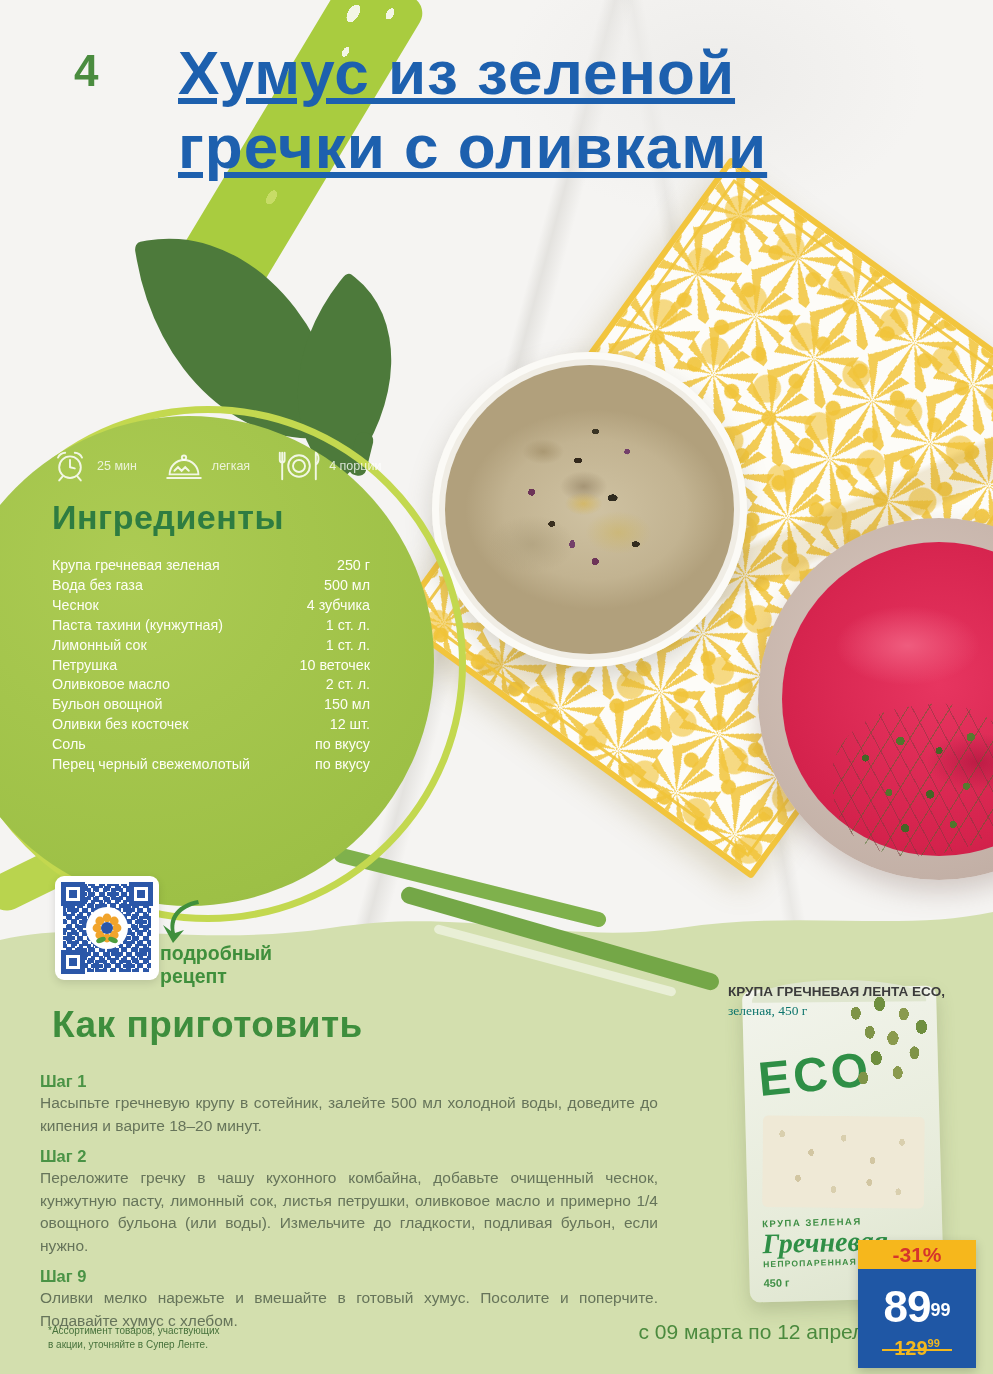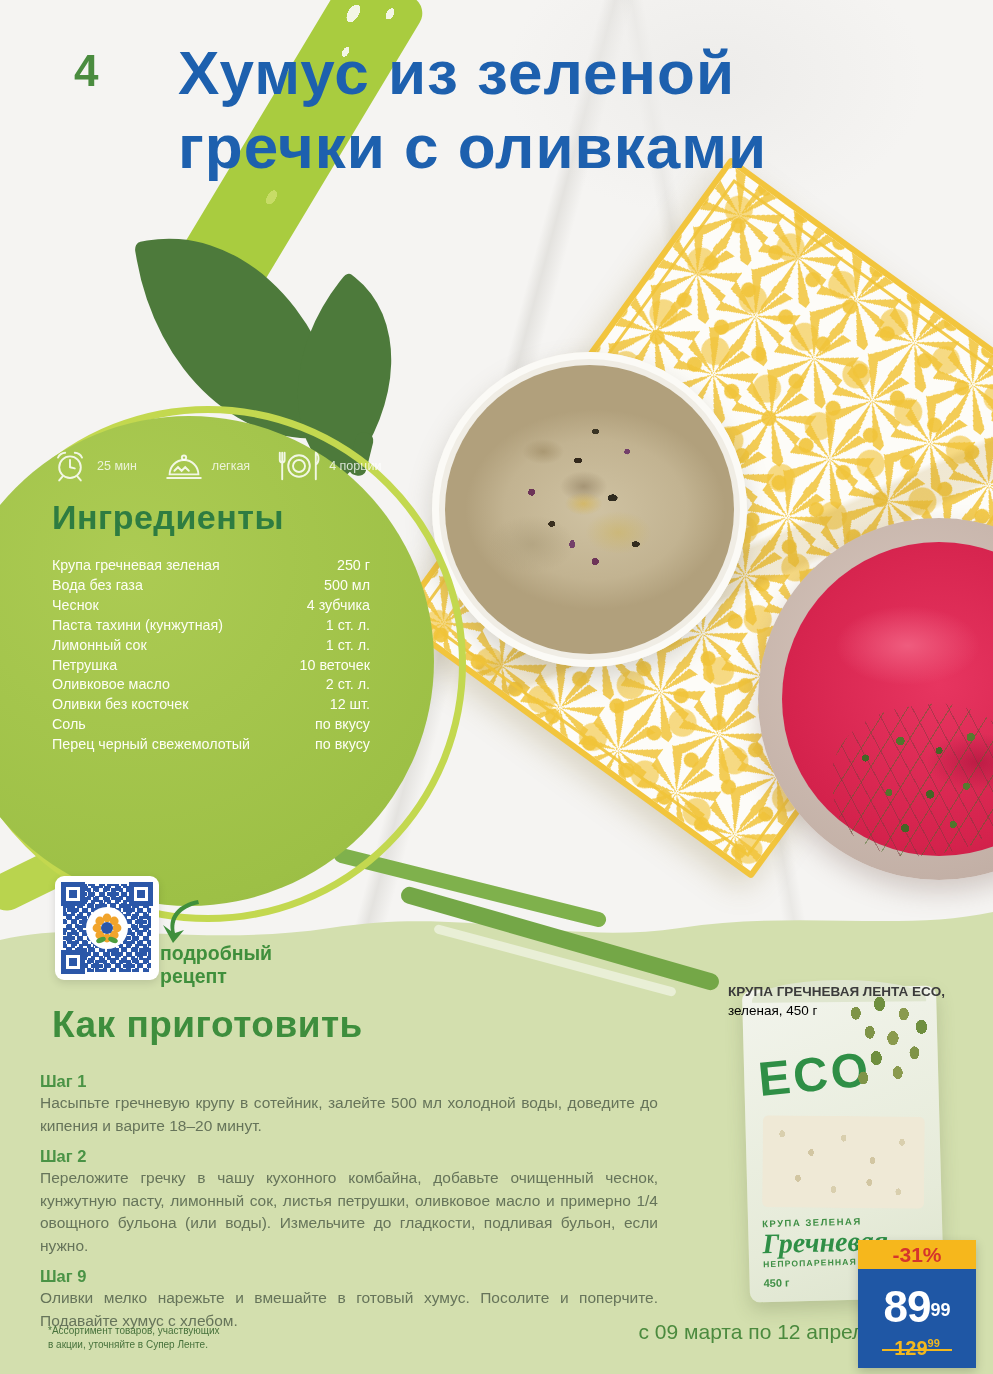--- a/index.html
+++ b/index.html
@@ -20,21 +20,21 @@
     background:#a9cc3f;border-radius:18px;transform:rotate(31deg);}
   .title-swoosh::after{content:"";position:absolute;inset:0;border-radius:18px;
     background:
       radial-gradient(9px 16px at 30% 12%, #f3f6e6 60%, transparent 61%),
       radial-gradient(6px 10px at 66% 7%, #f3f6e6 60%, transparent 61%),
       radial-gradient(5px 9px at 45% 22%, #f3f6e6 60%, transparent 61%),
       radial-gradient(7px 13px at 58% 66%, #c7dc66 60%, transparent 61%);}
   .page-number{position:absolute;left:74px;top:46px;font-size:44px;font-weight:bold;
     color:#4a8c3f;z-index:7;}
   .recipe-title{position:absolute;left:178px;top:36px;margin:0;z-index:7;
-    font-size:62px;line-height:1.2;font-weight:bold;color:#1d60ae;letter-spacing:1px;}
+    font-size:62px;line-height:1.2;font-weight:bold;color:#1d60ae;letter-spacing:1px;text-decoration:underline;}
 
   
   .napkin{position:absolute;left:520px;top:232px;width:430px;height:560px;
     transform:rotate(36deg);border:6px solid #f2c53d;border-radius:4px;z-index:1;
     box-shadow:0 14px 30px rgba(140,120,60,.25);
     background:
       repeating-conic-gradient(from 15deg, rgba(241,196,58,.85) 0 14deg, rgba(241,196,58,0) 14deg 38deg) 0 0/72px 72px,
       radial-gradient(rgba(241,196,58,.9) 22%, transparent 24%) 18px 22px/46px 46px,
       radial-gradient(rgba(244,206,92,.75) 30%, transparent 32%) 0 0/64px 64px,
       #fdfcf8;}
@@ -124,21 +124,21 @@
   .qr-flower{position:absolute;left:33px;top:33px;width:38px;height:38px;border-radius:50%;
     background:#fff;box-shadow:0 0 0 2px #fff;}
   .arrow-icon{position:absolute;left:158px;top:896px;z-index:6;}
   .qr-caption{position:absolute;left:160px;top:942px;z-index:6;font-size:19.5px;font-weight:bold;
     color:#3f8f3c;line-height:23px;}
 
   
   .product-caption{position:absolute;left:728px;top:934px;z-index:6;font-size:13.5px;
     color:#3b3b3b;line-height:19px;margin-top:48px;}
   .product-caption .b{font-weight:bold;}
-  .product-caption .d{color:#000000;}
+  .product-caption .d{color:#0f766e;font-family:Liberation Serif, serif;}
 
   
   .green-section{position:absolute;left:0;top:958px;width:993px;height:416px;background:#d3dfae;z-index:2;}
   .wave{position:absolute;left:0;top:-62px;width:993px;height:62px;display:block;}
   .stroke{position:absolute;border-radius:10px;}
   .s1{left:330px;top:-78px;width:280px;height:15px;background:#7fb14c;transform:rotate(14deg);}
   .s2{left:395px;top:-28px;width:330px;height:17px;background:#74a747;transform:rotate(16deg);}
   .s3{left:-18px;top:-110px;width:150px;height:38px;background:#b9d44e;transform:rotate(-26deg);border-radius:20px;}
   .s4{left:430px;top:-2px;width:250px;height:9px;background:#e9efd6;transform:rotate(15deg);}
   .steps-heading{position:absolute;left:52px;top:46px;margin:0;font-size:37px;font-weight:bold;
@@ -291,20 +291,24 @@
         </div>
       <div class="ing-row">
           <span>Петрушка</span>
           <span class="ing-qty">10 веточек</span>
         </div>
       <div class="ing-row">
           <span>Оливковое масло</span>
           <span class="ing-qty">2 ст. л.</span>
         </div>
       <div class="ing-row">
+          <span>Бульон овощной</span>
+          <span class="ing-qty">150 мл</span>
+        </div>
+      <div class="ing-row">
           <span>Оливки без косточек</span>
           <span class="ing-qty">12 шт.</span>
         </div>
       <div class="ing-row">
           <span>Соль</span>
           <span class="ing-qty">по вкусу</span>
         </div>
       <div class="ing-row">
           <span>Перец черный свежемолотый</span>
           <span class="ing-qty">по вкусу</span>

